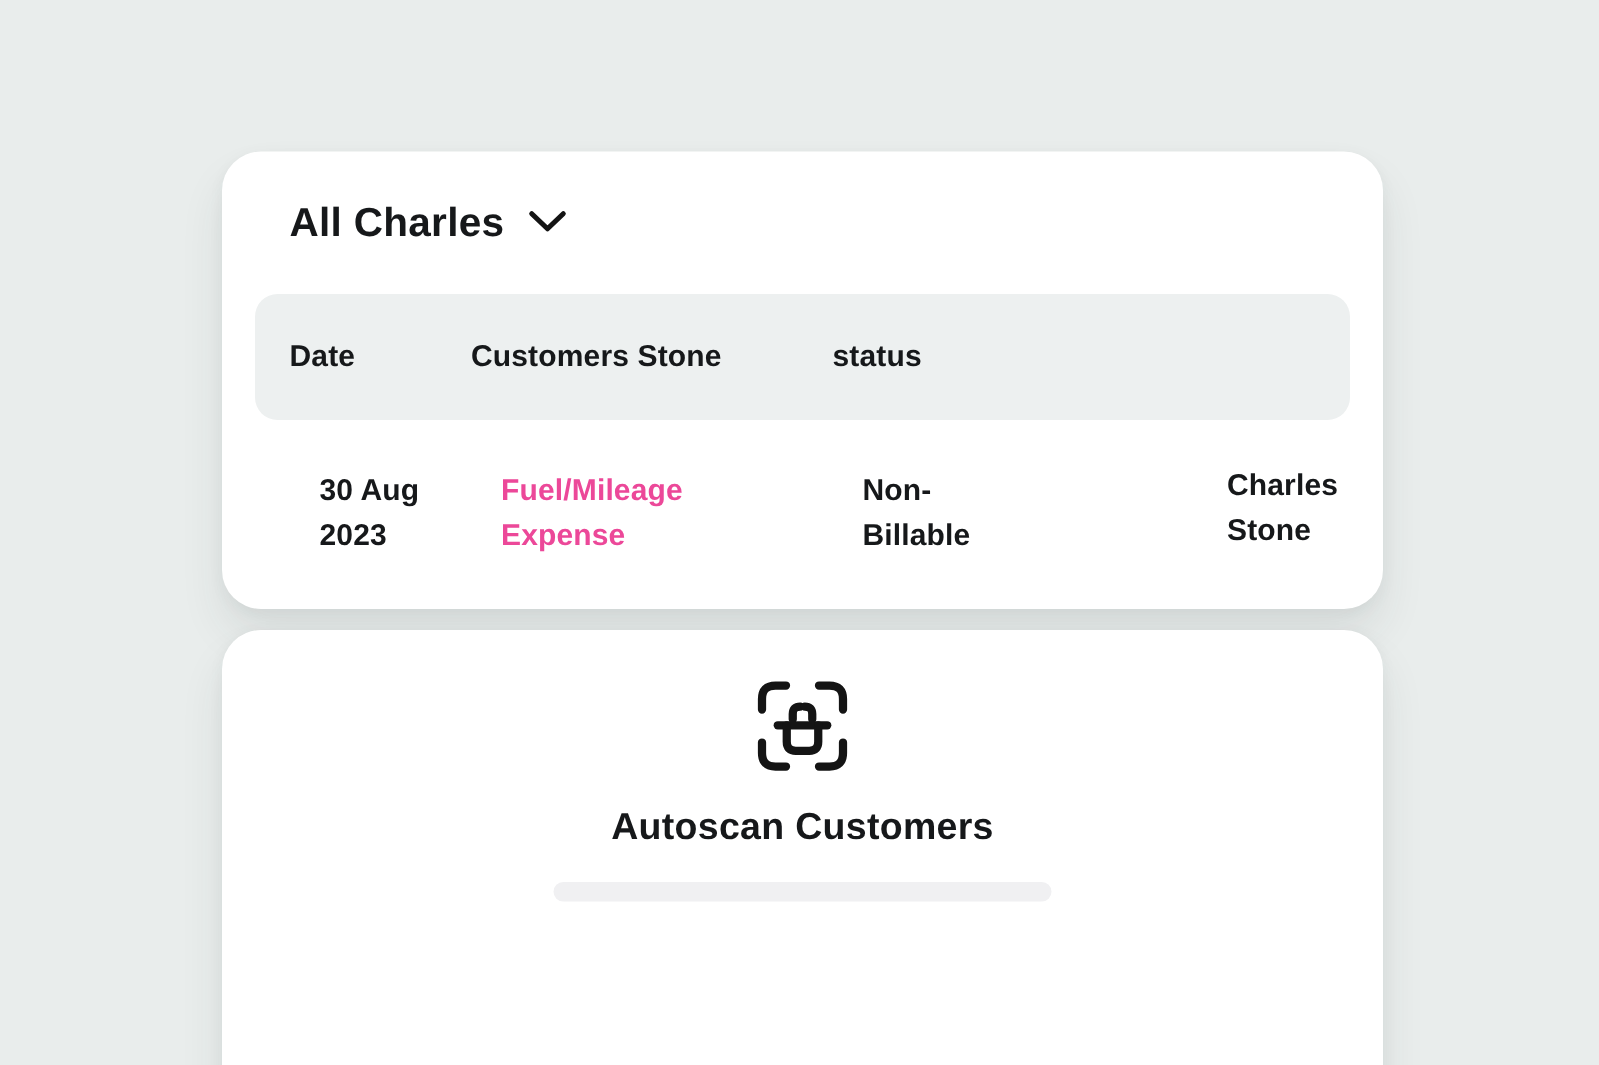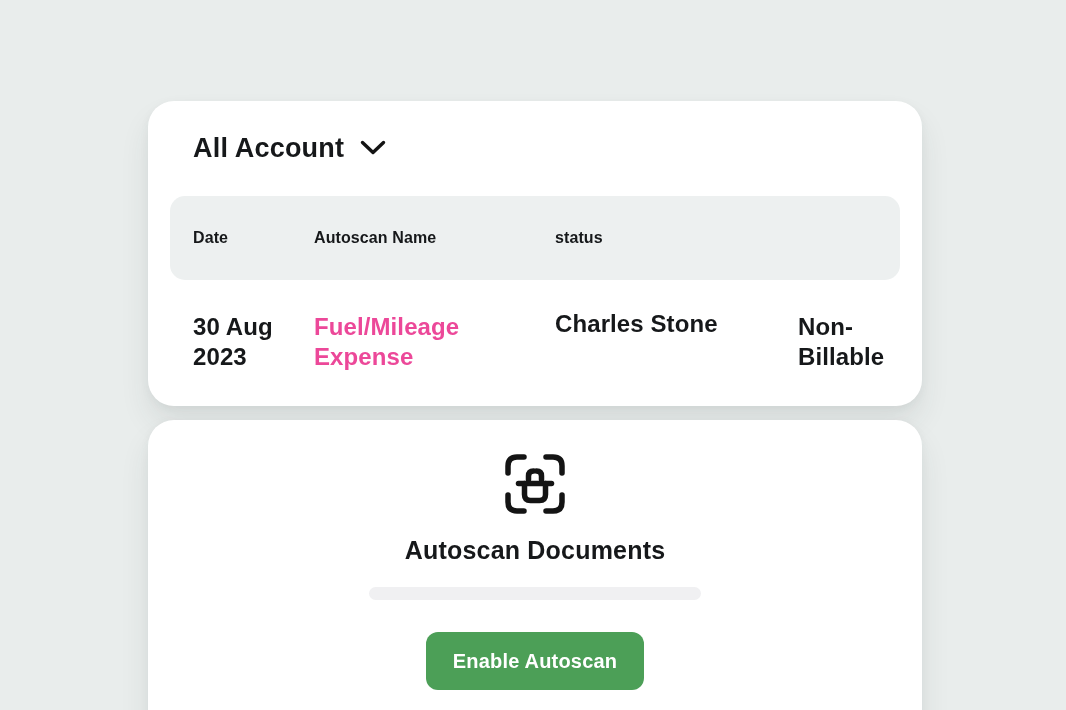--- a/index.html
+++ b/index.html
@@ -46,35 +46,36 @@
     margin-top: 31px;
     height: 84px;
     background: #edf0f0;
     border-radius: 15px;
     display: grid;
     grid-template-columns: 121px 241px 243px 1fr;
     align-items: center;
     padding-left: 23px;
   }
   .table-header .cell {
-    font-size: 16px;
+    font-size: 20px;
     font-weight: 700;
     letter-spacing: 0.1px;
   }
   .table-row {
     display: grid;
     grid-template-columns: 121px 241px 243px 1fr;
     padding-left: 23px;
     margin-top: 32px;
   }
   .table-row .cell {
-    font-size: 24px;
+    font-size: 20px;
     font-weight: 700;
     line-height: 30px;
     letter-spacing: 0.1px;
+    margin-left: 20px;
   }
   .cell-date { max-width: 95px; }
   .cell-account { max-width: 170px; color: #ec4899; cursor: pointer; }
   .cell-customer { margin-top: -3px; }
   .cell-status { max-width: 100px; }
   
   .card-autoscan {
     top: 420px;
     height: 350px;
     padding-top: 32px;
@@ -114,39 +115,39 @@
   }
 </style>
 </head>
 <body>
 
 <div class="stage">
 
   <section class="card card-expense">
 
     <div class="title-row">
-      <h2>All Account</h2>
+      <h2>All Charles</h2>
       <span class="chevron">
         <svg width="26" height="16" viewBox="0 0 26 16" fill="none">
           <path d="M2.5 2.5 L13 12.5 L23.5 2.5" stroke="#141414" stroke-width="3.4" stroke-linecap="round" stroke-linejoin="round"></path>
         </svg>
       </span>
     </div>
 
     <div class="table-header">
       <div class="cell">Date</div>
-      <div class="cell">Autoscan Name</div>
+      <div class="cell">Customers Stone</div>
       <div class="cell">status</div>
     </div>
 
     <div class="table-row">
       <div class="cell cell-date">30 Aug 2023</div>
       <div class="cell cell-account">Fuel/Mileage Expense</div>
+      <div class="cell cell-status">Non-Billable</div>
       <div class="cell cell-customer">Charles Stone</div>
-      <div class="cell cell-status">Non-Billable</div>
     </div>
 
   </section>
 
   <section class="card card-autoscan">
 
     <span class="scan-icon">
       <svg width="64" height="64" viewBox="0 0 64 64" fill="none" stroke="#141414" stroke-width="5.5" stroke-linecap="round" stroke-linejoin="round">
 
         <path d="M5 21 V14 Q5 5 14 5 H21"></path>
@@ -156,21 +157,20 @@
 
         <path d="M25.5 27.5 V24 Q25.5 19 30.5 19"></path>
         <path d="M33.5 19 Q38.5 19 38.5 24 V27.5"></path>
 
         <path d="M15.5 31.5 H48.5"></path>
 
         <path d="M21.5 31.5 V42.5 Q21.5 48.5 27.5 48.5 H36.5 Q42.5 48.5 42.5 42.5 V31.5"></path>
       </svg>
     </span>
 
-    <h3 class="autoscan-title">Autoscan Documents</h3>
+    <h3 class="autoscan-title">Autoscan Customers</h3>
 
     <div class="skeleton-bar"></div>
 
-    <button class="enable-btn">Enable Autoscan</button>
 
   </section>
 
 </div>
 
 </body></html>

